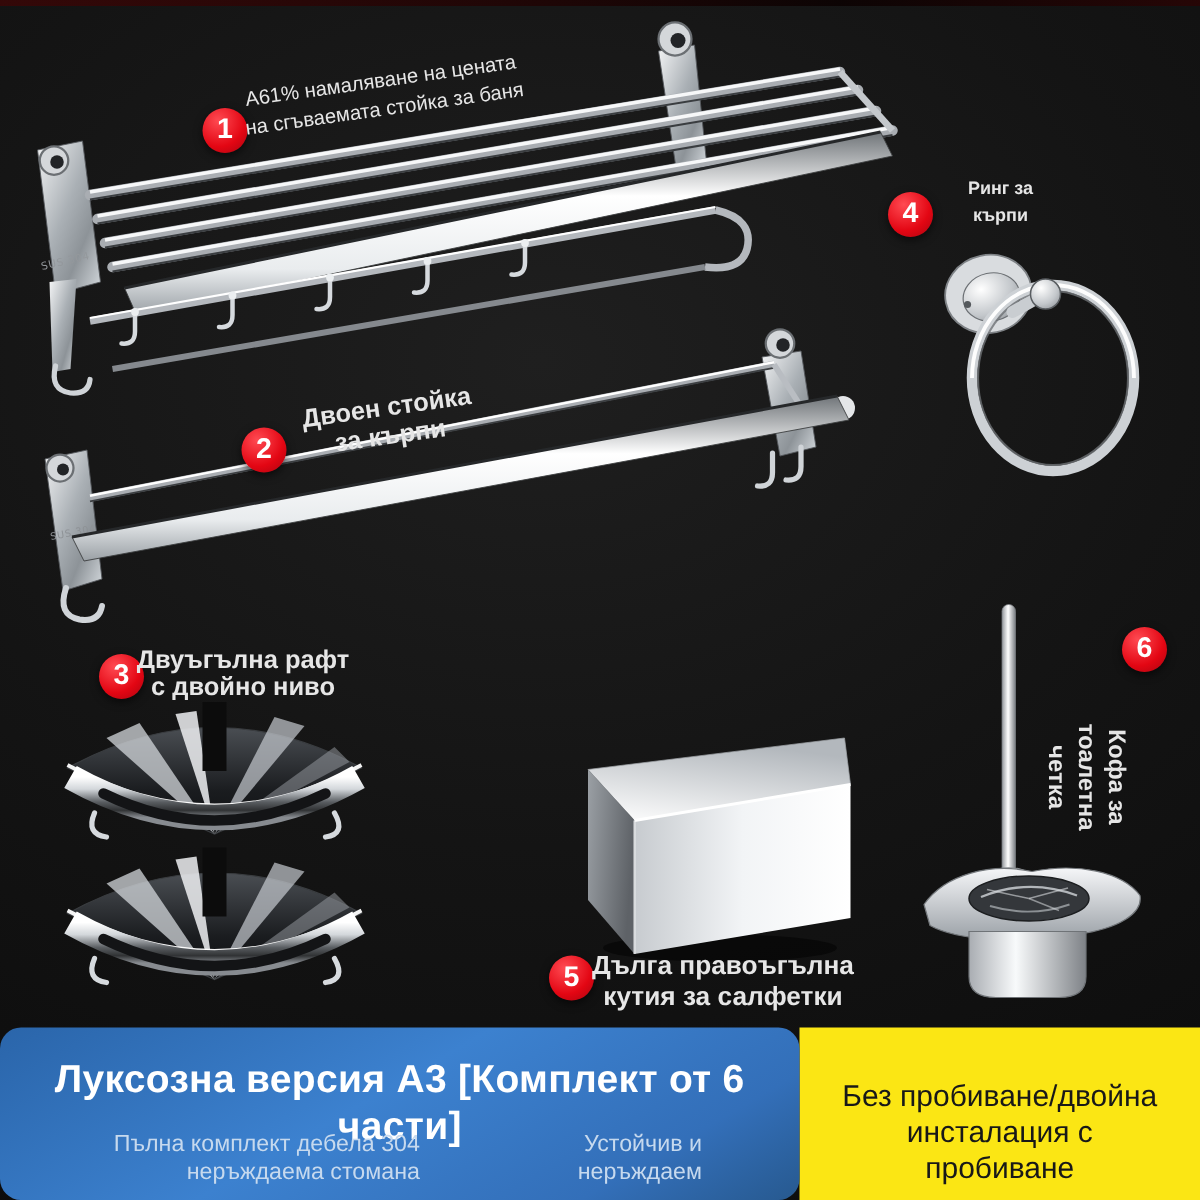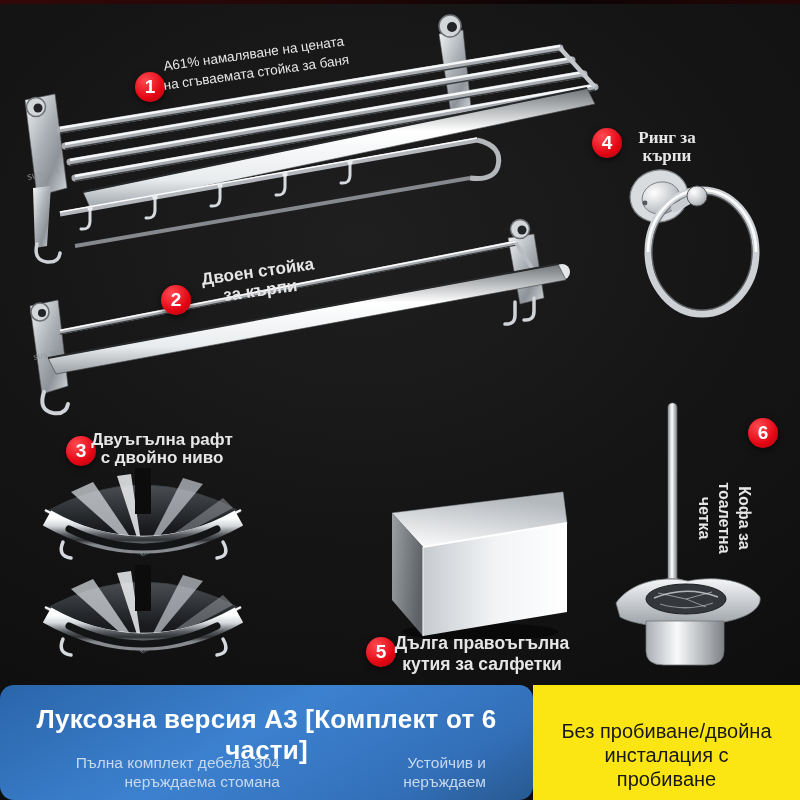--- a/index.html
+++ b/index.html
@@ -24,32 +24,32 @@
   .b3{left:66px;top:436px;}
   .b4{left:592px;top:128px;}
   .b5{left:366px;top:637px;}
   .b6{left:748px;top:418px;}
   
   .label{position:absolute;color:#e6e6e6;text-align:center;font-weight:600;}
   .label div{white-space:nowrap;}
   .lb1{left:150px;top:44px;width:210px;font-size:13.5px;line-height:19px;transform:rotate(-8deg);font-weight:500;}
   .lb2{left:189px;top:262px;width:140px;font-size:17px;line-height:19px;transform:rotate(-8deg);}
   .lb3{left:88px;top:431px;width:148px;font-size:17px;line-height:18px;}
-  .lb4{left:617px;top:129px;width:100px;font-size:17px;line-height:18px;font-family:Liberation Serif, serif;}
+  .lb4{left:617px;top:116px;width:100px;font-size:12px;line-height:18px;}
   .lb5{left:387px;top:633px;width:190px;font-size:17.5px;line-height:21px;}
   .lb6{left:676px;top:488px;width:95px;font-size:16px;line-height:20px;transform:rotate(90deg);}
   
   .banner{position:absolute;left:0;top:685px;width:800px;height:115px;display:flex;}
   .banner-blue{position:relative;width:533px;height:115px;
     background:linear-gradient(150deg,#2a65aa 0%,#3c81cf 45%,#336fb9 80%,#27598f 100%);border-radius:14px;}
   .banner-title{position:absolute;top:19px;left:0;width:100%;text-align:center;
     color:#ffffff;font-size:26px;font-weight:600;letter-spacing:.2px;}
   .banner-sub{position:absolute;top:68px;color:#c6d9ee;font-size:15.5px;line-height:19px;text-align:right;font-weight:400;}
   .sub-left{left:36px;width:244px;}
-  .sub-right{left:336px;width:150px;}
+  .sub-right{left:318px;width:150px;}
   .banner-yellow{width:267px;height:115px;background:#fbe614;color:#181818;
     font-size:20px;line-height:24px;text-align:center;padding-top:34px;box-sizing:border-box;font-weight:400;}
 </style>
 </head>
 <body>
 
 <div class="stage">
   <div class="top-edge"></div>
 
   <svg class="photo-layer" width="800" height="690" viewBox="0 0 800 690">

